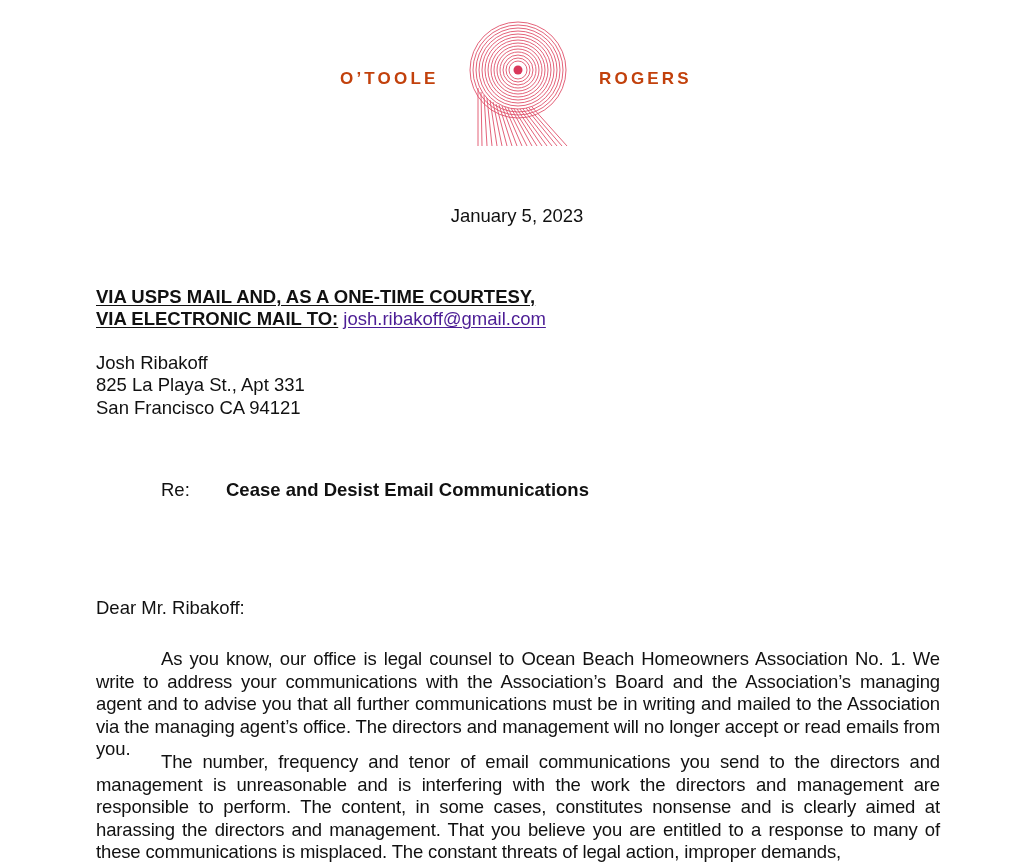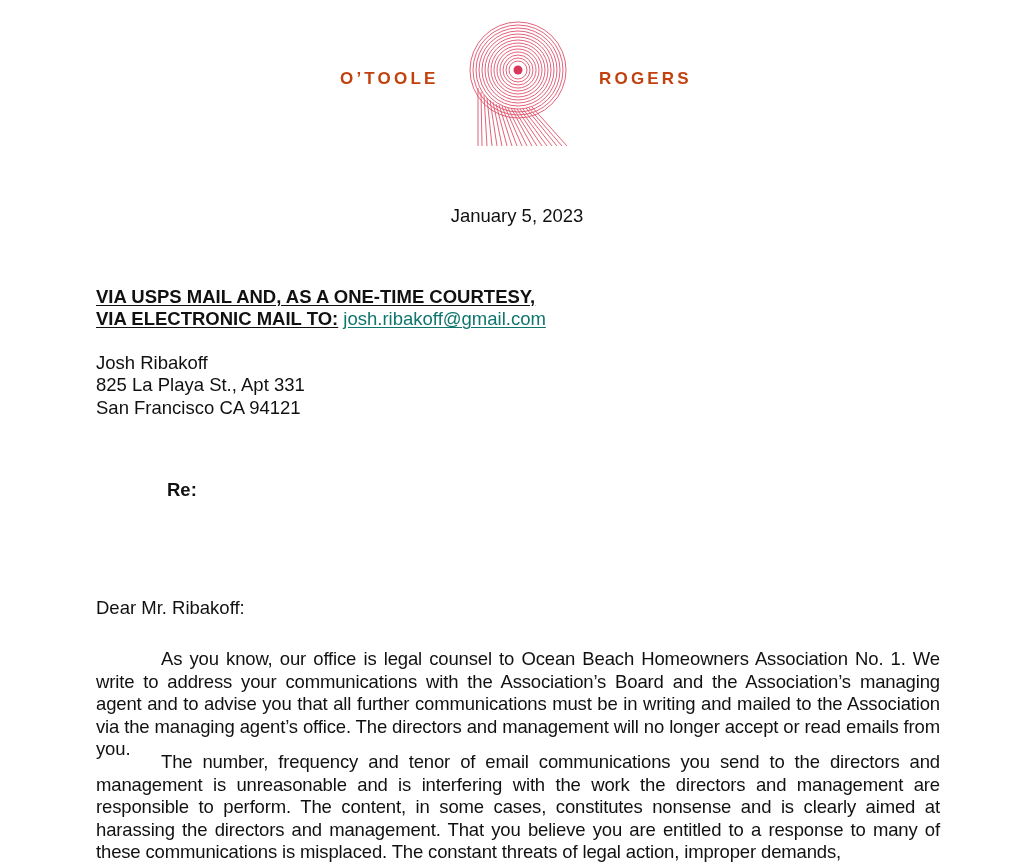--- a/index.html
+++ b/index.html
@@ -13,23 +13,23 @@
     letter-spacing: 3.2px; color: #c2410c; line-height: 20px;
   }
   .firm-left { left: 340px; }
   .firm-right { left: 599px; }
   .logo { position: absolute; left: 466px; top: 18px; width: 110px; height: 130px; }
 
   .abs { position: absolute; font-size: 18.5px; line-height: 22.4px; }
   .date { left: 0; width: 1034px; text-align: center; top: 205px; }
   .delivery { left: 96px; top: 274px; font-weight: bold; }
   .delivery .u { text-decoration: underline; text-underline-offset: 2px; margin-top: 12px; }
-  .delivery a { color: #0f766e; font-weight: normal; text-decoration: underline; text-underline-offset: 2px; }
+  .delivery a { color: #4c1d95; font-weight: normal; text-decoration: underline; text-underline-offset: 2px; }
   .address { left: 96px; top: 352px; }
-  .re-label { left: 167px; top: 479px; font-weight: bold; }
+  .re-label { left: 161px; top: 479px; font-weight: normal; }
   .re-subject { left: 226px; top: 479px; font-weight: bold; }
   .re-subject .l1 { text-decoration: underline; text-underline-offset: 2px; }
   .salutation { left: 96px; top: 569px; margin-top: 28px; }
   .para {
     position: absolute; left: 96px; width: 844px; font-size: 18.5px; line-height: 22.5px;
     text-align: justify; text-indent: 65px; letter-spacing: -0.15px;
   }
   .p1 { top: 648px; }
   .p2 { top: 751px; }
   .line { display: block; }
@@ -90,18 +90,19 @@
 </div>
 
 <div class="abs address">
   <span class="line">Josh Ribakoff</span>
   <span class="line">825 La Playa St., Apt 331</span>
   <span class="line">San Francisco CA 94121</span>
 </div>
 
 <div class="abs re-label">Re:</div>
 <div class="abs re-subject">
+  <span class="line">Cease and Desist Email Communications</span>
 </div>
 
 <div class="abs salutation">Dear Mr. Ribakoff:</div>
 
 <div class="para p1">As you know, our office is legal counsel to Ocean Beach Homeowners Association No. 1. We write to address your communications with the Association’s Board and the Association’s managing agent and to advise you that all further communications must be in writing and mailed to the Association via the managing agent’s office. The directors and management will no longer accept or read emails from you.</div>
 <div class="para p2">The number, frequency and tenor of email communications you send to the directors and management is unreasonable and is interfering with the work the directors and management are responsible to perform. The content, in some cases, constitutes nonsense and is clearly aimed at harassing the directors and management. That you believe you are entitled to a response to many of these communications is misplaced. The constant threats of legal action, improper demands,</div>
 
 </body></html>

